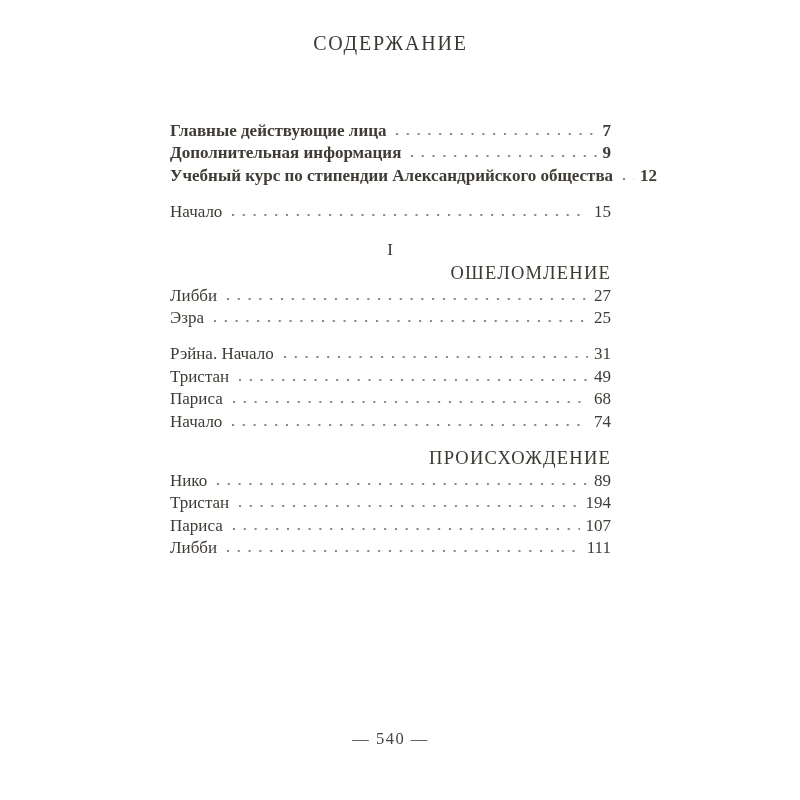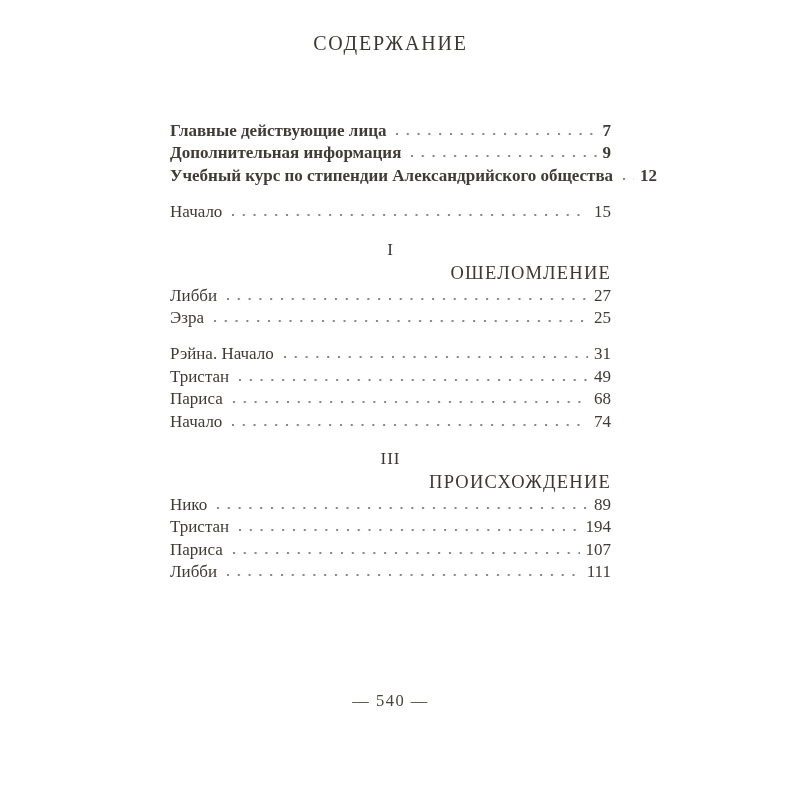--- a/index.html
+++ b/index.html
@@ -59,21 +59,21 @@
     margin-right: 6px;
     background-image: radial-gradient(circle at 2px 2px, #8b8680 1.15px, rgba(0,0,0,0) 1.55px);
     background-size: 10.8px 4px;
     background-repeat: repeat-x;
     min-width: 12px;
   }
   .pnum { white-space: nowrap; }
   .footer {
     position: absolute;
     left: 170px;
-    top: 691px;
+    top: 729px;
     width: 441px;
     text-align: center;
     font-size: 16.5px;
     letter-spacing: 1.5px;
     color: #47433d;
   }
 </style>
 </head>
 <body>
 
@@ -140,21 +140,20 @@
         <span class="pnum">68</span>
       </div>
       <div class="row">
         <span class="label">Начало</span>
         <span class="dots"></span>
         <span class="pnum">74</span>
       </div>
     </div>
 
     <div class="section">
-      <div class="numeral">III</div>
       <h2 class="section-title">ПРОИСХОЖДЕНИЕ</h2>
       <div class="row">
         <span class="label">Нико</span>
         <span class="dots"></span>
         <span class="pnum">89</span>
       </div>
       <div class="row">
         <span class="label">Тристан</span>
         <span class="dots"></span>
         <span class="pnum">194</span>

